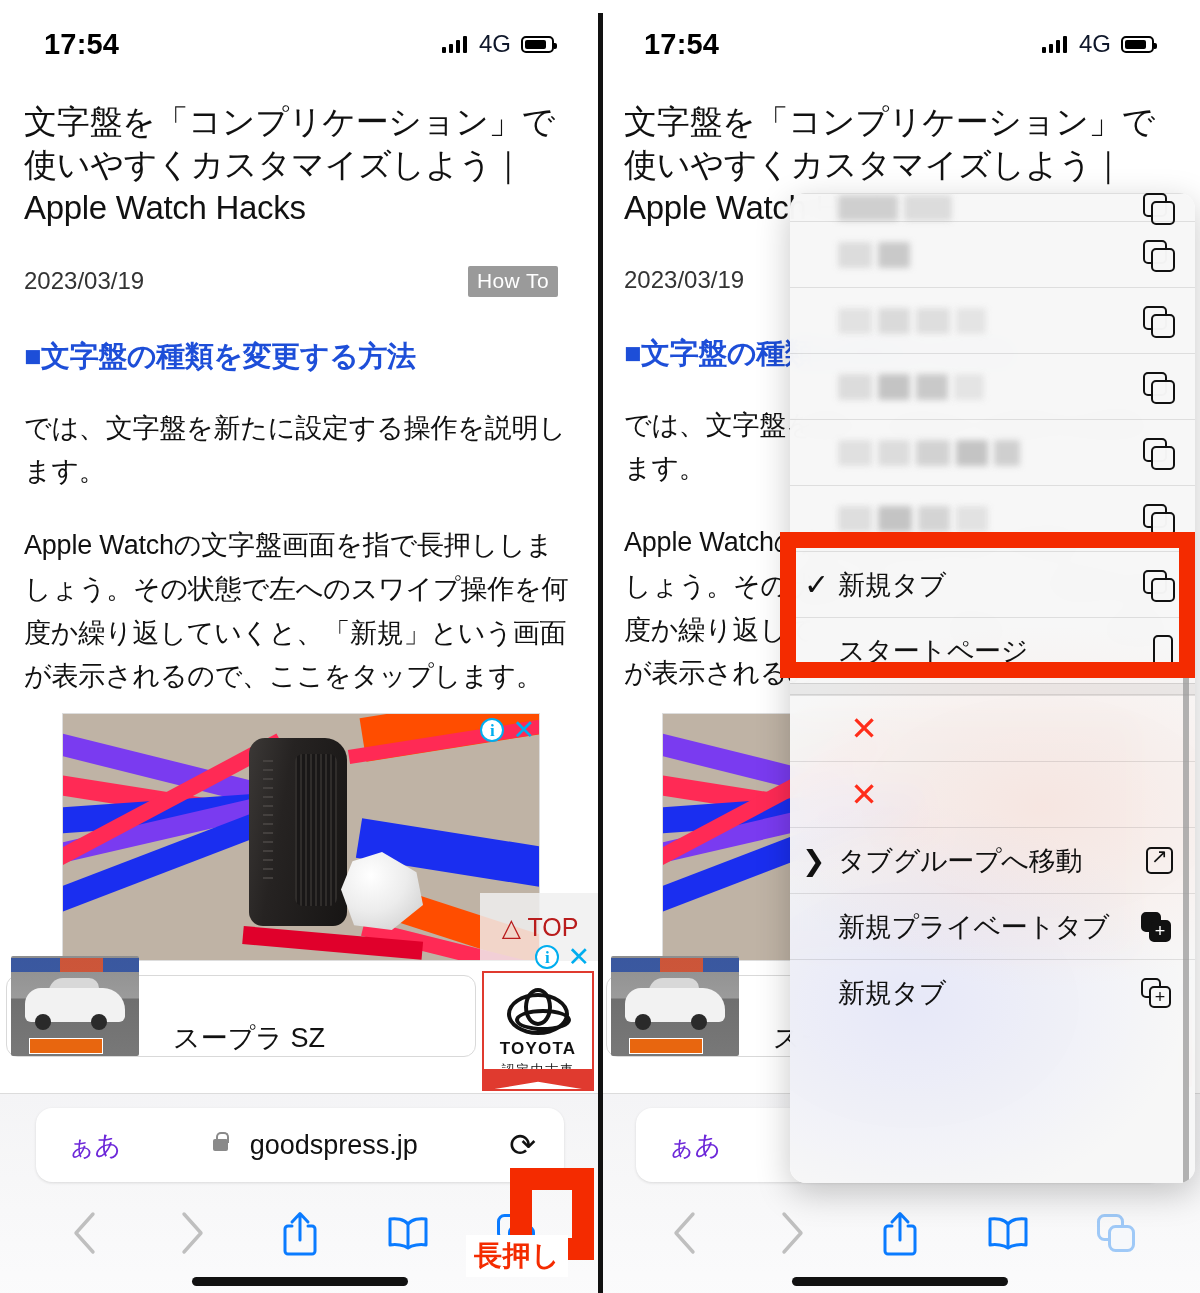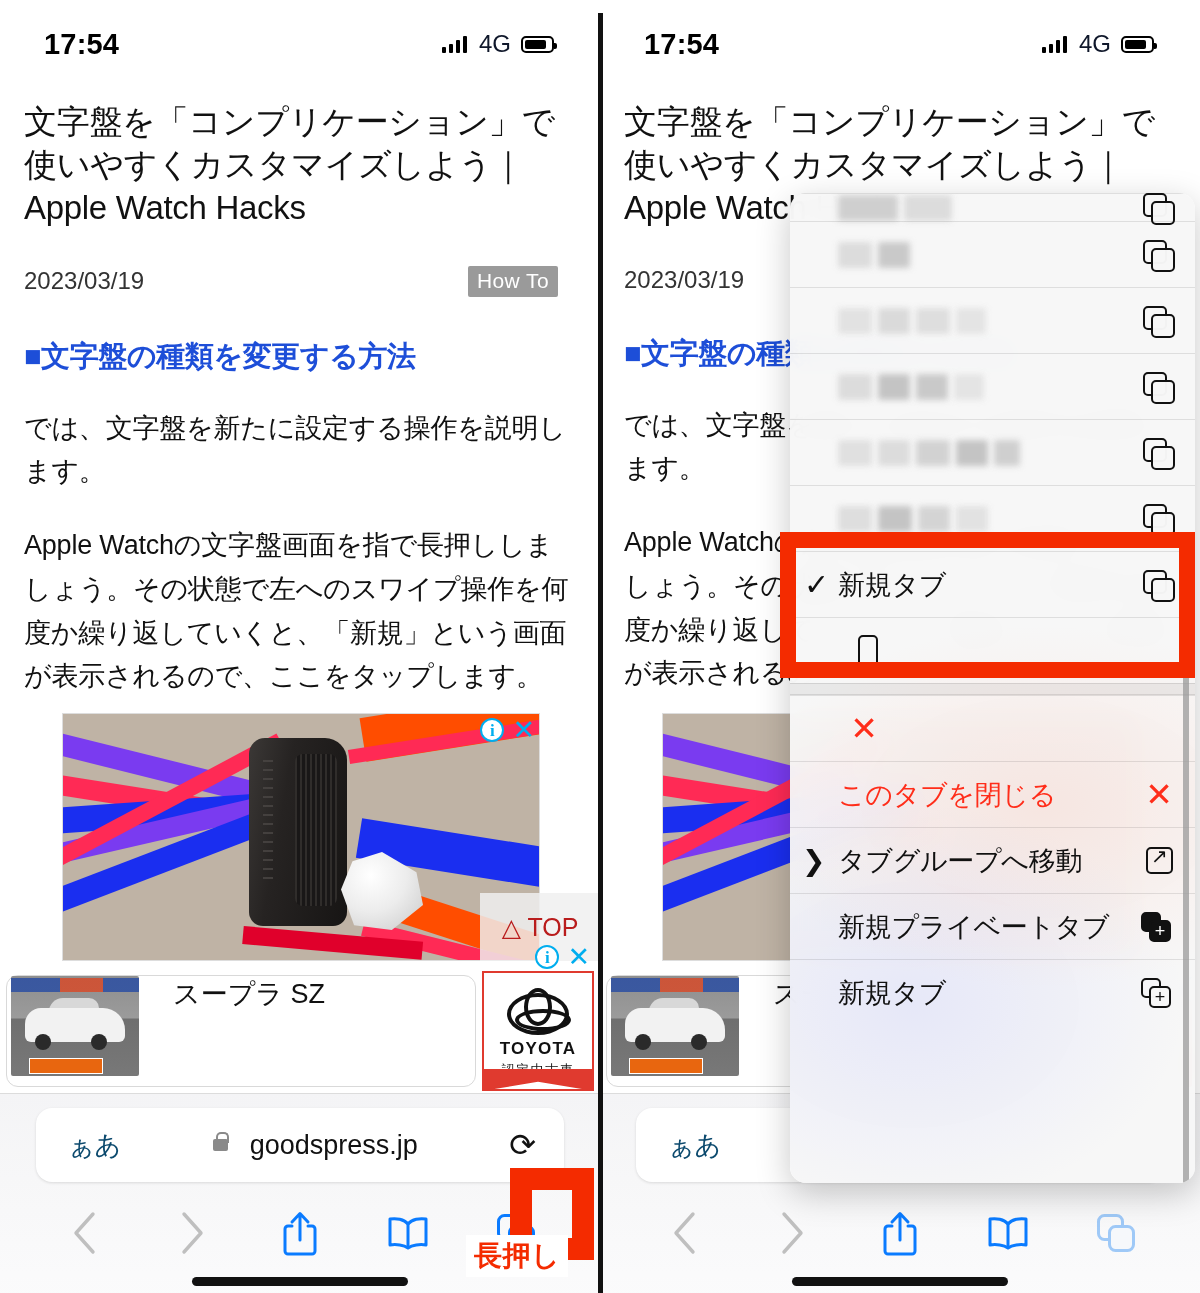--- a/index.html
+++ b/index.html
@@ -100,23 +100,23 @@
   .x-close { color:#00aeef; font-size:27px; line-height:24px; font-weight:300; }
   .top-btn {
     position:absolute; right:0px; top:180px; width:120px; height:68px;
     background:rgba(240,240,240,0.84); display:flex; align-items:center;
     justify-content:center; gap:6px; font-size:25px; color:#b91c1c;
   }
 
   
   .ad-bottom { position:absolute; left:0; top:958px; width:600px; height:122px; background:#fff; }
   .ad-card {
-    position:absolute; left:6px; top:4px; width:470px; height:112px;
+    position:absolute; left:6px; top:4px; width:470px; height:82px;
     border:1px solid #d9d9d9; border-radius:12px; background:#fff;
-    display:flex; align-items:flex-start;
+    display:flex; align-items:flex-end;
   }
   .car-thumb {
     width:128px; height:100px; margin-left:4px; border-radius:2px; overflow:hidden;
     background:linear-gradient(#8e8e8e 0%, #9b9b9b 42%, #6f6f6f 43%, #787878 100%);
     position:relative;
   }
   .car-thumb .body{
     position:absolute; left:14px; top:32px; width:100px; height:34px; background:#f2f2f2;
     border-radius:16px 22px 6px 6px;
   }
@@ -165,21 +165,21 @@
   
   .chrome {
     position:absolute; left:0; bottom:0; width:600px; height:213px;
     background:linear-gradient(#f4f4f6 0%, #f7f7f8 40%, #fbfbfc 100%);
     border-top:1px solid #dcdcdc;
   }
   .urlbar {
     position:absolute; left:36px; top:14px; width:528px; height:74px; background:#fff;
     border-radius:16px; display:flex; align-items:center; box-shadow:0 1px 3px rgba(0,0,0,.12);
   }
-  .aa { font-size:26px; color:#0c4a6e; margin-left:32px; }
+  .aa { font-size:26px; color:#6d28d9; margin-left:32px; }
   .url-center { flex:1; display:flex; align-items:center; justify-content:center; gap:22px; }
   .lock { width:15px; height:12px; background:#8a8a8a; border-radius:2px; position:relative; }
   .lock::before{ content:""; position:absolute; left:3px; top:-7px; width:9px; height:9px;
     border:2.5px solid #8a8a8a; border-bottom:none; border-radius:5px 5px 0 0; }
   .url-text { font-size:27px; color:#111; }
   .reload { margin-right:28px; color:#111; font-size:32px; line-height:1; }
 
   .toolbar {
     position:absolute; left:0; top:100px; width:600px; height:78px;
     display:flex; align-items:center; justify-content:space-around; padding:0 30px;
@@ -574,35 +574,35 @@
         <span class="check">✓</span>
         <div class="lab">新規タブ</div>
         <div class="ic">
             <div class="ico-copy"></div>
           </div>
       </div>
 
 
 
       <div class="ctx-row">
+        <div class="lab">スタートページ</div>
         <div class="ic">
             <div class="ico-phone"></div>
           </div>
       </div>
 
       <div class="ctx-sep"></div>
 
       <div class="ctx-row danger">
         <div class="ic">
             <span class="ico-x">✕</span>
           </div>
       </div>
 
       <div class="ctx-row danger">
-        <div class="lab">このタブを閉じる</div>
         <div class="ic">
             <span class="ico-x">✕</span>
           </div>
       </div>
 
       <div class="ctx-row">
         <span class="chev-left">❯</span>
         <div class="lab">タブグループへ移動</div>
         <div class="ic">
             <div class="ico-arrowbox"></div>

